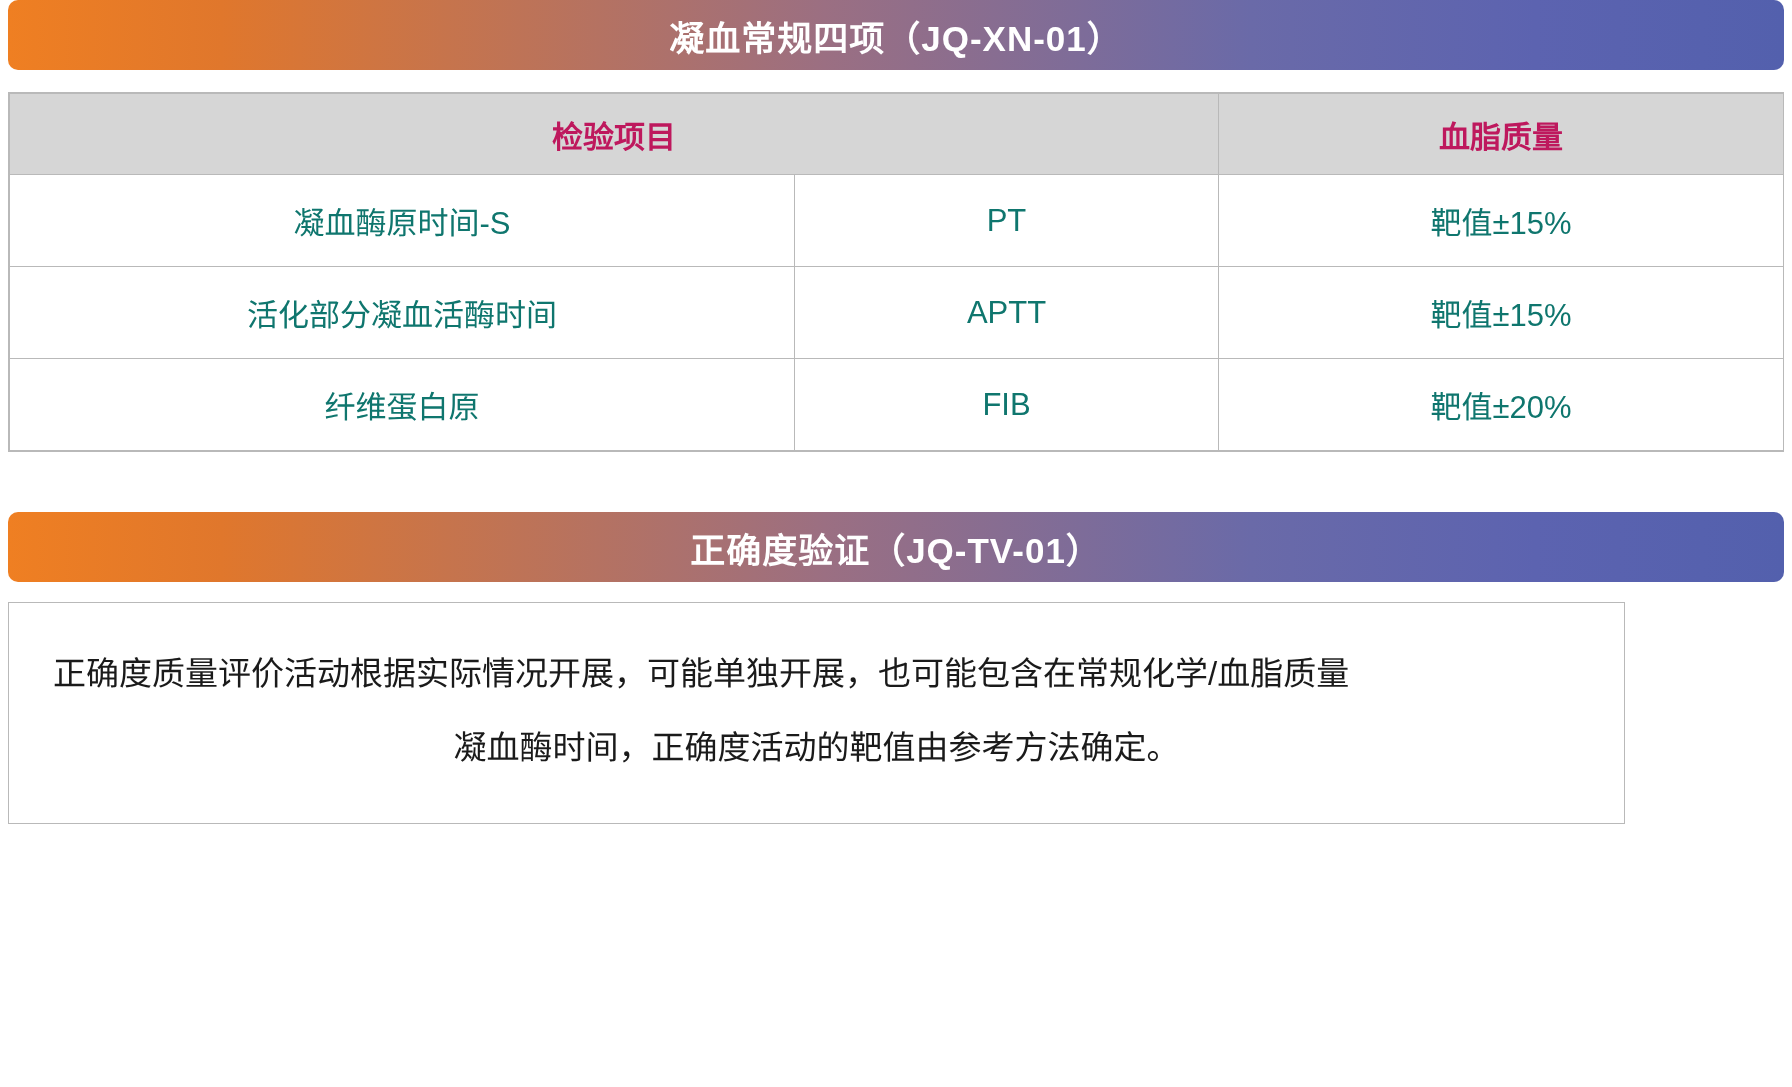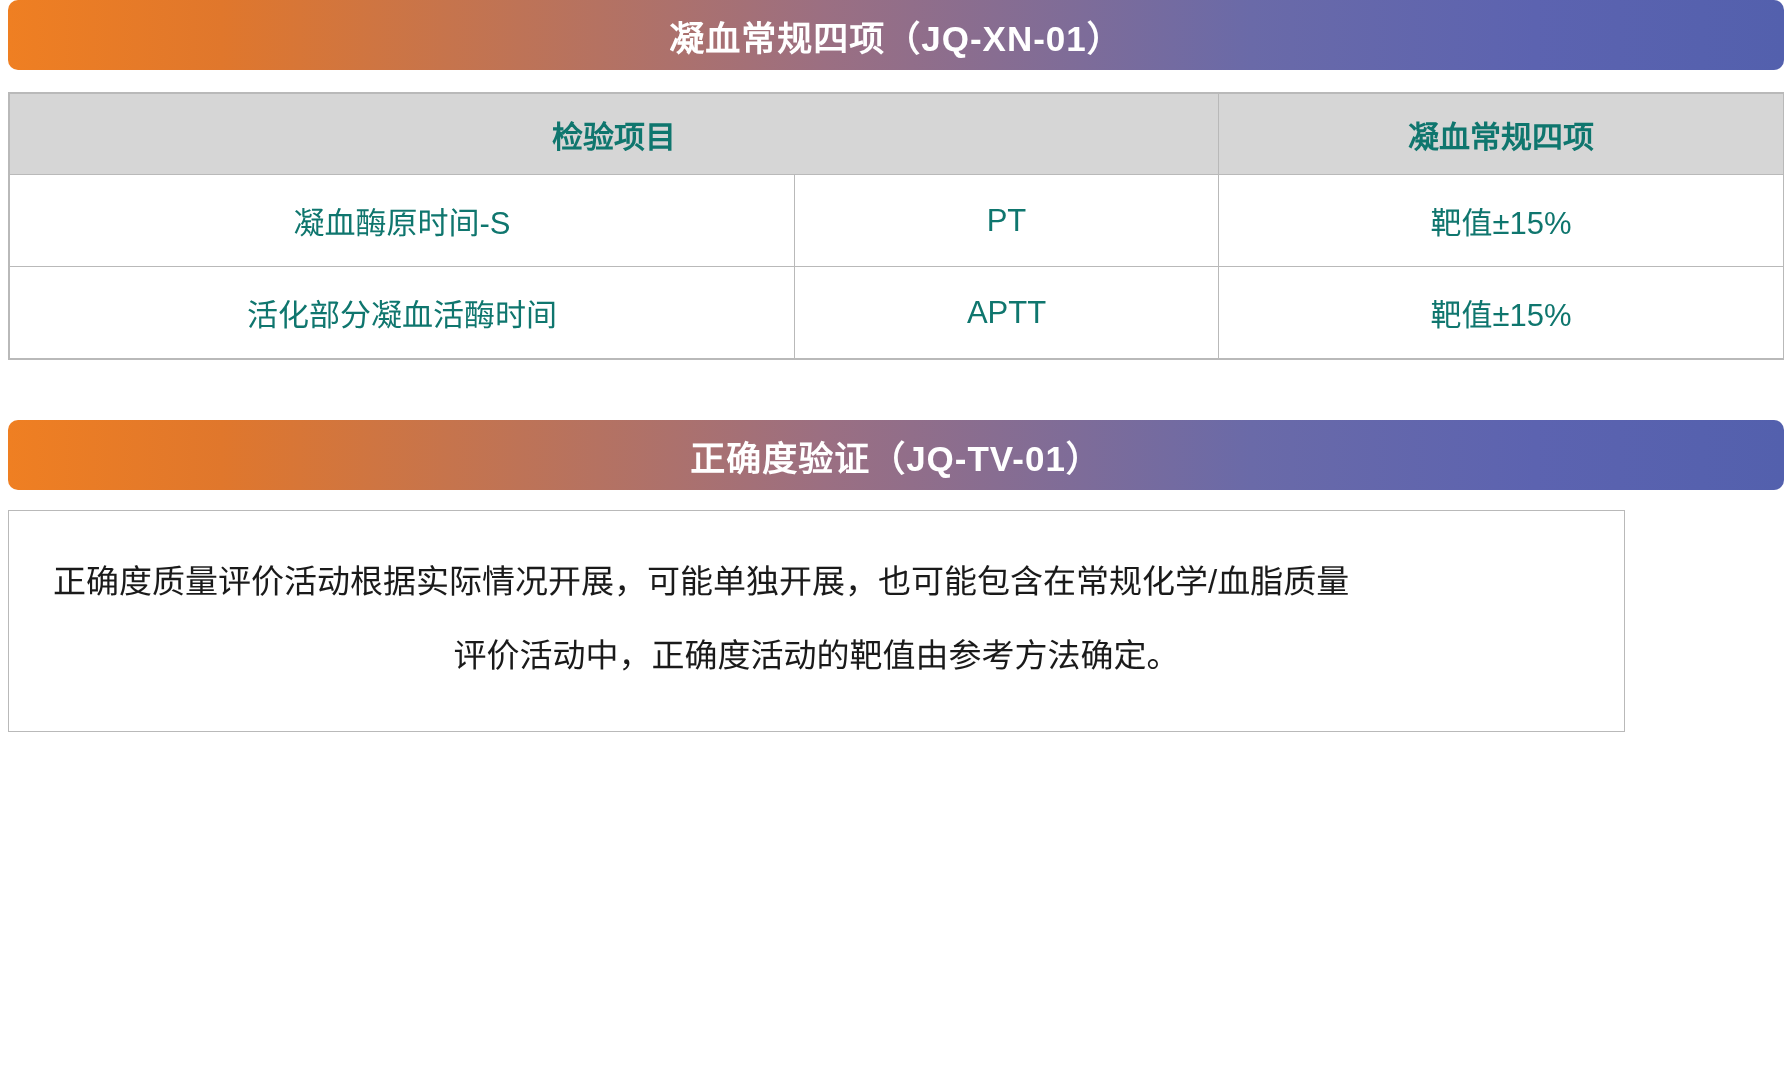--- a/index.html
+++ b/index.html
@@ -57,21 +57,21 @@
   table.data-table td {
     border: 1px solid #b9b9b9;
     text-align: center;
     vertical-align: middle;
   }
   table.data-table thead th {
     background: #d6d6d6;
     height: 78px;
     font-size: 31px;
     font-weight: bold;
-    color: #0f766e;
+    color: #be185d;
   }
   table.data-table tbody td {
     height: 89px;
     font-size: 31px;
     font-weight: normal;
     color: #0f766e;
     background: #ffffff;
   }
   .col-name  { width: 785px; }
   .col-abbr  { width: 424px; }
@@ -111,42 +111,47 @@
   <div class="table-wrap">
     <table class="data-table">
       <colgroup>
         <col class="col-name">
         <col class="col-abbr">
         <col class="col-range">
       </colgroup>
       <thead>
         <tr>
           <th colspan="2">检验项目</th>
-          <th>凝血常规四项</th>
+          <th>血脂质量</th>
         </tr>
       </thead>
       <tbody>
         <tr>
           <td>凝血酶原时间-S</td>
           <td>PT</td>
           <td>靶值±15%</td>
         </tr>
         <tr>
           <td>活化部分凝血活酶时间</td>
           <td>APTT</td>
           <td>靶值±15%</td>
         </tr>
+        <tr>
+          <td>纤维蛋白原</td>
+          <td>FIB</td>
+          <td>靶值±20%</td>
+        </tr>
       </tbody>
     </table>
   </div>
 
   <div class="spacer"></div>
 
   <div class="banner banner-2">
     <span>正确度验证（JQ-TV-01）</span>
   </div>
 
   <div class="note-box">
     <div class="note-line">正确度质量评价活动根据实际情况开展，可能单独开展，也可能包含在常规化学/血脂质量</div>
-    <div class="note-line center">评价活动中，正确度活动的靶值由参考方法确定。</div>
+    <div class="note-line center">凝血酶时间，正确度活动的靶值由参考方法确定。</div>
   </div>
 
 </div>
 
 </body></html>

